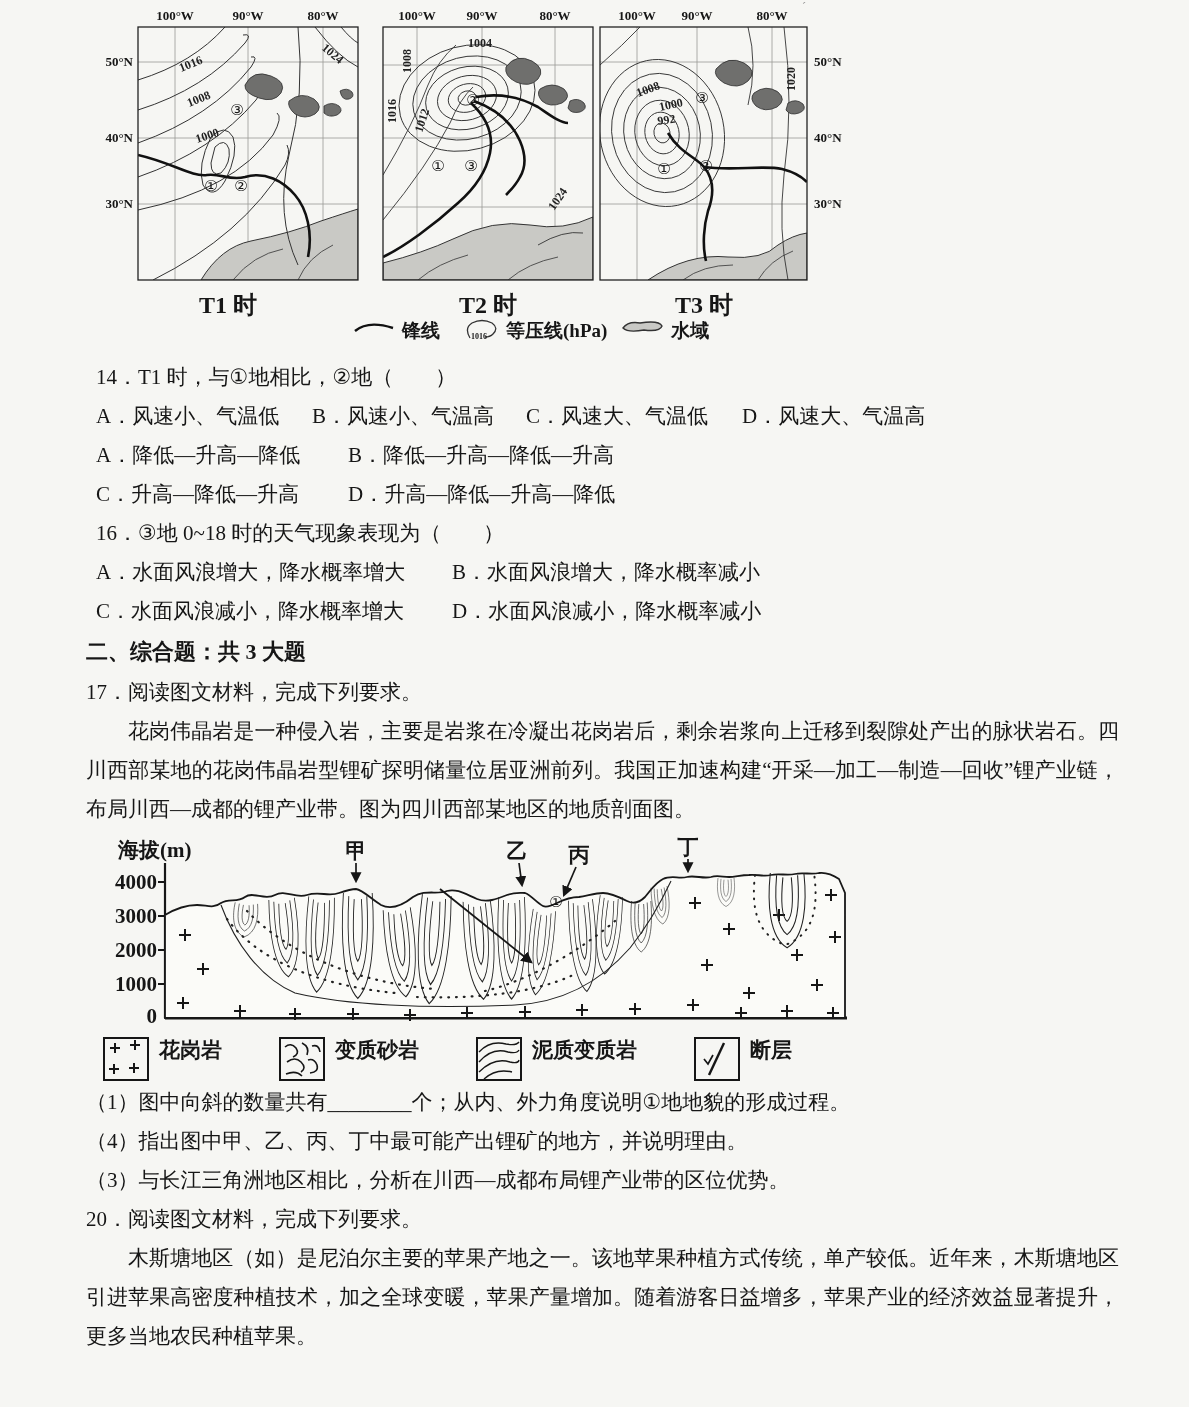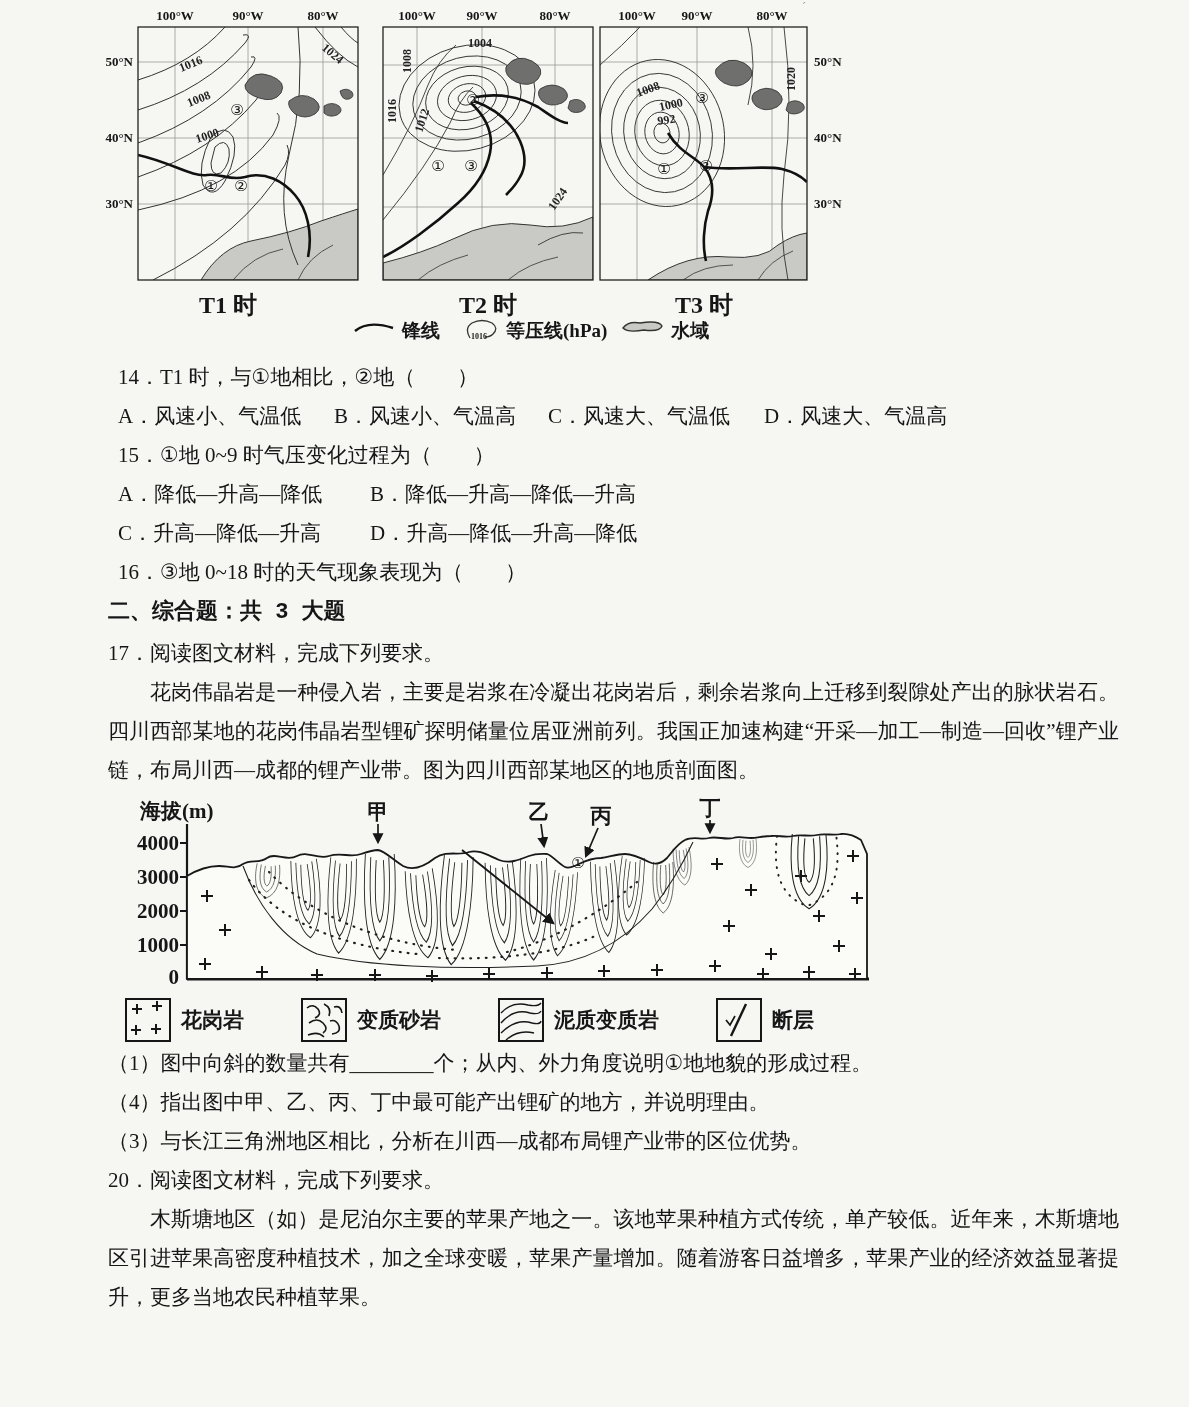--- a/index.html
+++ b/index.html
@@ -8,33 +8,33 @@
   .fig1{position:relative;height:358px}
   svg text{font-family:"Liberation Serif","DejaVu Serif",serif;fill:#161616}
   .maplabel{font-size:13px;font-weight:bold}
   .iso{font-size:12px;font-weight:bold;fill:#222}
   .pt{font-size:15px;font-family:"DejaVu Sans",sans-serif}
   .cap{position:absolute;top:289px;font-weight:bold;font-size:24px;text-align:center}
   .stray{position:absolute;left:802px;top:0;color:#999;font-size:12px}
   .wlegend{position:absolute;left:352px;top:318px;display:flex;align-items:flex-start;font-size:19px;font-weight:bold}
   .wlegend .sym{margin-right:6px}
   .wlegend .lab{margin-right:22px}
-  .content{padding:0 70px 0 108px;font-size:21px}
+  .content{padding:0 70px 0 86px;font-size:21px}
   .stem{line-height:39px;padding-left:10px}
   .opts{display:grid;line-height:39px;padding-left:10px}
   .opts4{grid-template-columns:216px 214px 216px auto}
   .opts2a{grid-template-columns:252px auto}
   .opts2b{grid-template-columns:356px auto}
-  .sec{font-family:Liberation Mono, monospace;font-weight:bold;font-size:22px;line-height:42px}
+  .sec{font-family:Liberation Serif, serif;font-weight:bold;font-size:22px;line-height:42px}
   .stem0{line-height:39px}
   .para{line-height:39px;text-align:justify;text-indent:2em}
   .geo{display:block;margin:4px 0 0 9px}
   .geo text{font-weight:bold}
   .glegend{display:flex;align-items:center;gap:56px;margin:6px 0 0 16px;height:48px}
-  .glegend .item{display:flex;align-items:center;gap:9px}
+  .glegend .item{display:flex;align-items:flex-start;gap:9px}
   .glegend .lab{font-family:"Liberation Sans","DejaVu Sans",sans-serif;font-weight:bold;font-size:21px}
   .subq{line-height:39px}
 </style>
 </head>
 <body>
 
 <div class="fig1">
   <span class="stray">ˊ</span>
 
   <svg style="position:absolute;left:93px;top:5px" width="270" height="282" viewBox="0 0 270 282">
@@ -215,31 +215,36 @@
     <div class="stem">14．T1 时，与①地相比，②地（　　）</div>
     <div class="opts opts4">
       <span>A．风速小、气温低</span>
       <span>B．风速小、气温高</span>
       <span>C．风速大、气温低</span>
       <span>D．风速大、气温高</span>
     </div>
   </div>
 
   <div class="mcq">
-    <div class="stem">15．①地 0~9 时气压变化过程为（　　）</div>
     <div class="opts opts2a">
       <span>A．降低—升高—降低</span>
       <span>B．降低—升高—降低—升高</span>
       <span>C．升高—降低—升高</span>
       <span>D．升高—降低—升高—降低</span>
     </div>
   </div>
 
   <div class="mcq">
     <div class="stem">16．③地 0~18 时的天气现象表现为（　　）</div>
+    <div class="opts opts2b">
+      <span>A．水面风浪增大，降水概率增大</span>
+      <span>B．水面风浪增大，降水概率减小</span>
+      <span>C．水面风浪减小，降水概率增大</span>
+      <span>D．水面风浪减小，降水概率减小</span>
+    </div>
   </div>
 
   <div class="sec">二、综合题：共 3 大题</div>
 
   <div class="stem0">17．阅读图文材料，完成下列要求。</div>
   <div class="para">花岗伟晶岩是一种侵入岩，主要是岩浆在冷凝出花岗岩后，剩余岩浆向上迁移到裂隙处产出的脉状岩石。四川西部某地的花岗伟晶岩型锂矿探明储量位居亚洲前列。我国正加速构建“开采—加工—制造—回收”锂产业链，布局川西—成都的锂产业带。图为四川西部某地区的地质剖面图。</div>
 
   <svg class="geo" width="1010" height="196" viewBox="0 0 1010 196">
     <defs>
       <marker id="arr" viewBox="0 0 10 10" refX="8" refY="5" markerWidth="6.5" markerHeight="6.5" orient="auto-start-reverse">

